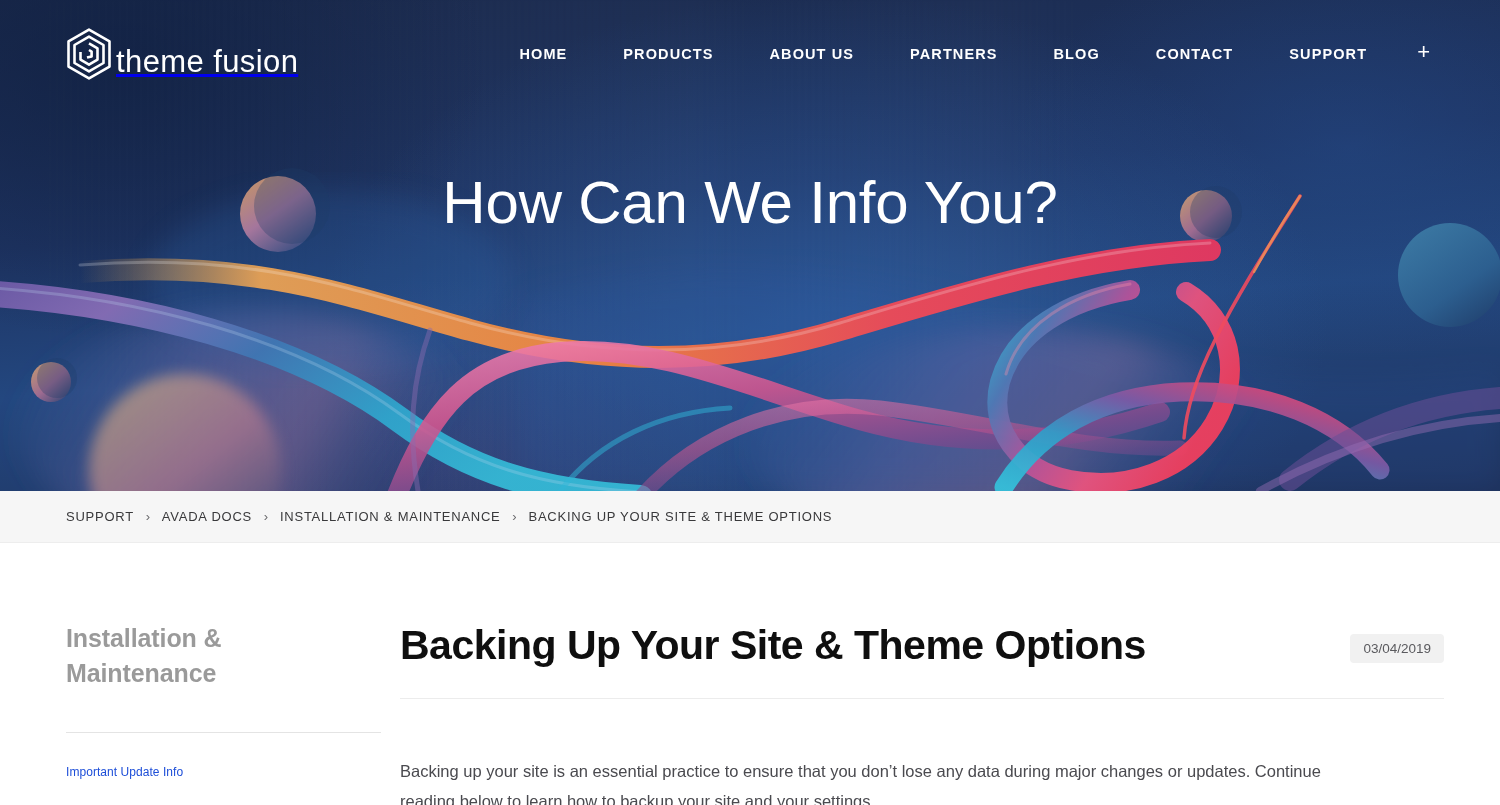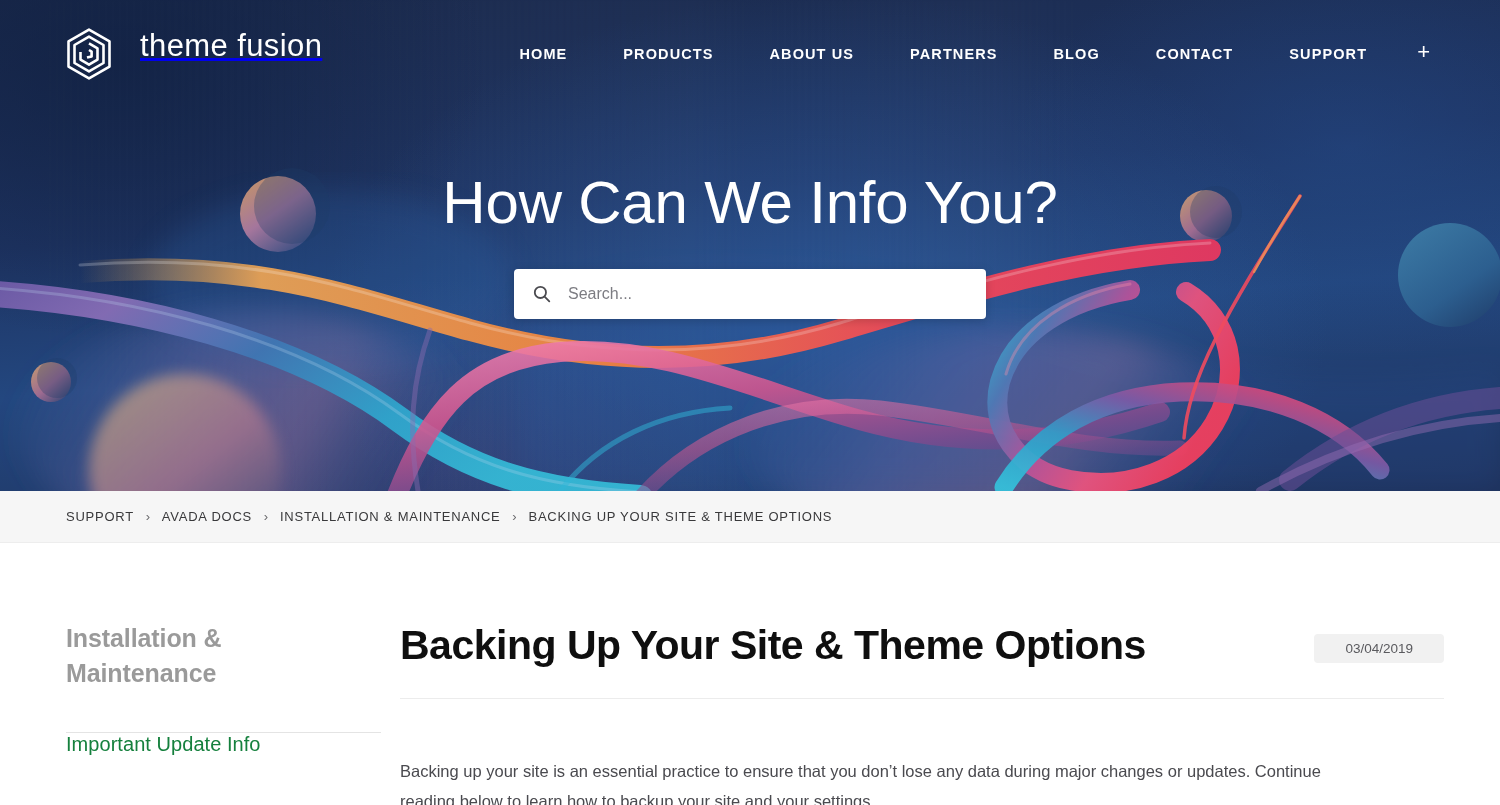--- a/index.html
+++ b/index.html
@@ -43,21 +43,21 @@
       linear-gradient(90deg, rgba(255,255,255,0) 0%, rgba(255,255,255,.05) 46%, rgba(255,255,255,0) 50%, rgba(255,255,255,.06) 66%, rgba(255,255,255,0) 72%),
       repeating-linear-gradient(90deg, rgba(255,255,255,.03) 0 2px, rgba(255,255,255,0) 2px 7px);
     filter: blur(1px);
   }
   .hero-svg { position: absolute; inset: 0; width: 1500px; height: 491px; }
 
   .header {
     position: absolute; top: 0; left: 0; right: 0; height: 108px;
     display: flex; align-items: center; z-index: 20;
   }
-  .logo { display: flex; align-items: flex-start; margin-left: 66px; gap: 28px; }
+  .logo { display: flex; align-items: flex-end; margin-left: 66px; gap: 4px; }
   .logo-mark { width: 46px; height: 52px; display: block; }
   .logo-text { font-size: 31px; color: #fff; letter-spacing: .4px; font-weight: 400; }
 
   .nav { margin-left: auto; margin-right: 56px; display: flex; align-items: center; gap: 16px; }
   .nav-item {
     color: #ffffff; font-size: 14.5px; letter-spacing: 1.1px; font-weight: 700;
     padding: 10px 20px; text-decoration: none; white-space: nowrap; cursor: pointer;
     text-transform: uppercase;
   }
   .nav-plus { color:#fff; font-size: 22px; font-weight: 400; padding: 4px 14px 8px 14px; line-height:1; cursor:pointer; }
@@ -97,33 +97,33 @@
 
   
   .content { position: relative; display: flex; padding-top: 78px; }
   .sidebar { width: 400px; padding-left: 66px; flex: none; }
   .sidebar-title {
     font-size: 25px; line-height: 35px; font-weight: 700; color: #9a9a9a; letter-spacing: -.1px;
     max-width: 250px;
   }
   .sidebar-divider { height: 1px; background: #e4e4e4; margin-top: 41px; width: 315px; }
   .sidebar-link {
-    display: block; font-size: 20px; color: #15803d;
+    display: block; margin-top: 32px; font-size: 12px; color: #1d4ed8;
     text-decoration: none; cursor: pointer; letter-spacing: .05px;
   }
 
   .main { flex: 1; padding-right: 56px; }
   .article-head { display: flex; align-items: flex-start; }
   .article-title {
     font-size: 41px; font-weight: 700; color: #0f0f0f; letter-spacing: -.5px; line-height: 48px;
     flex: 1;
   }
   .date-badge {
     flex: none; margin-top: 13px; background: #f1f1f1; color: #5a5a5e;
-    font-size: 13.5px; padding: 7px 31px; border-radius: 4px; white-space: nowrap;
+    font-size: 13.5px; padding: 7px 13px; border-radius: 4px; white-space: nowrap;
   }
   .title-rule { height: 1px; background: #ececec; margin-top: 29px; }
   .article-body { margin-top: 57px; }
   .article-body p {
     font-size: 16.5px; line-height: 30px; color: #4a4a4f; max-width: 940px;
   }
 </style>
 </head>
 <body>
 
@@ -264,27 +264,20 @@
         <a class="nav-item" href="#">PARTNERS</a>
         <a class="nav-item" href="#">BLOG</a>
         <a class="nav-item" href="#">CONTACT</a>
         <a class="nav-item" href="#">SUPPORT</a>
         <span class="nav-plus">+</span>
       </nav>
     </header>
 
     <h1 class="hero-title">How Can We Info You?</h1>
 
-    <div class="search-wrap">
-      <svg class="search-icon" viewBox="0 0 18 18">
-        <circle cx="7.4" cy="7.4" r="5.6" fill="none" stroke="#4a4a4f" stroke-width="1.8"></circle>
-        <line x1="11.6" y1="11.6" x2="16.3" y2="16.3" stroke="#4a4a4f" stroke-width="1.8" stroke-linecap="round"></line>
-      </svg>
-      <input class="search-input" type="text" placeholder="Search..." style="">
-    </div>
   </section>
 
   <nav class="breadcrumb-bar">
     <div class="breadcrumb">
       <a class="crumb" href="#">SUPPORT</a>
       <span class="crumb-sep">›</span>
       <a class="crumb" href="#">AVADA DOCS</a>
       <span class="crumb-sep">›</span>
       <a class="crumb" href="#">INSTALLATION &amp; MAINTENANCE</a>
       <span class="crumb-sep">›</span>

